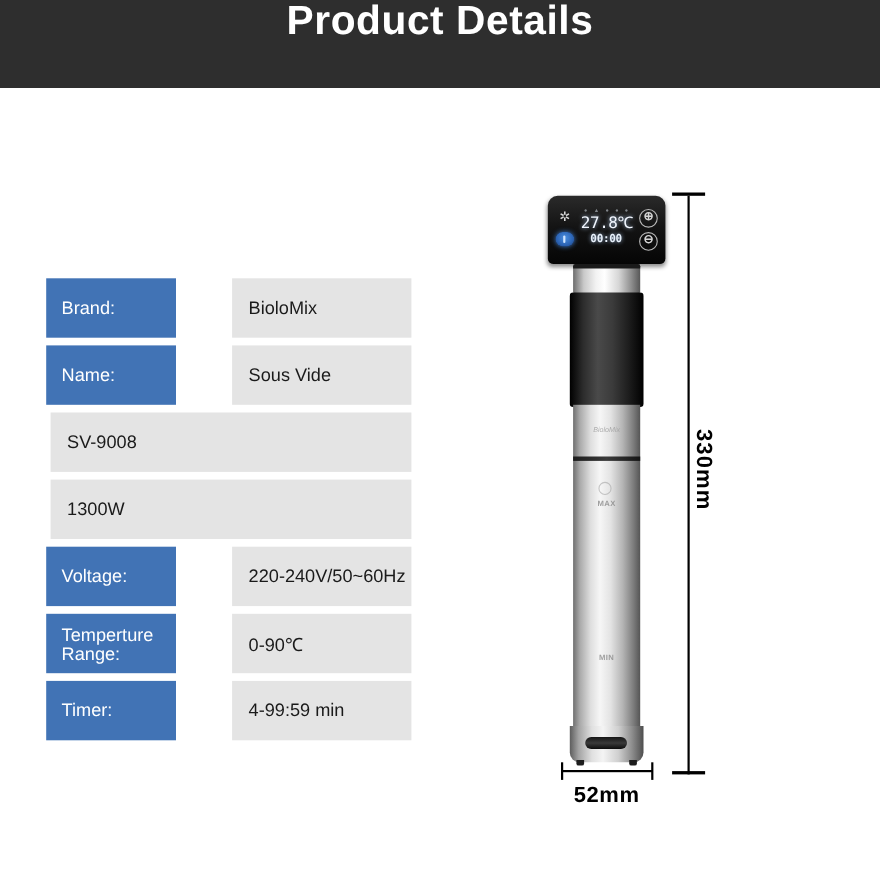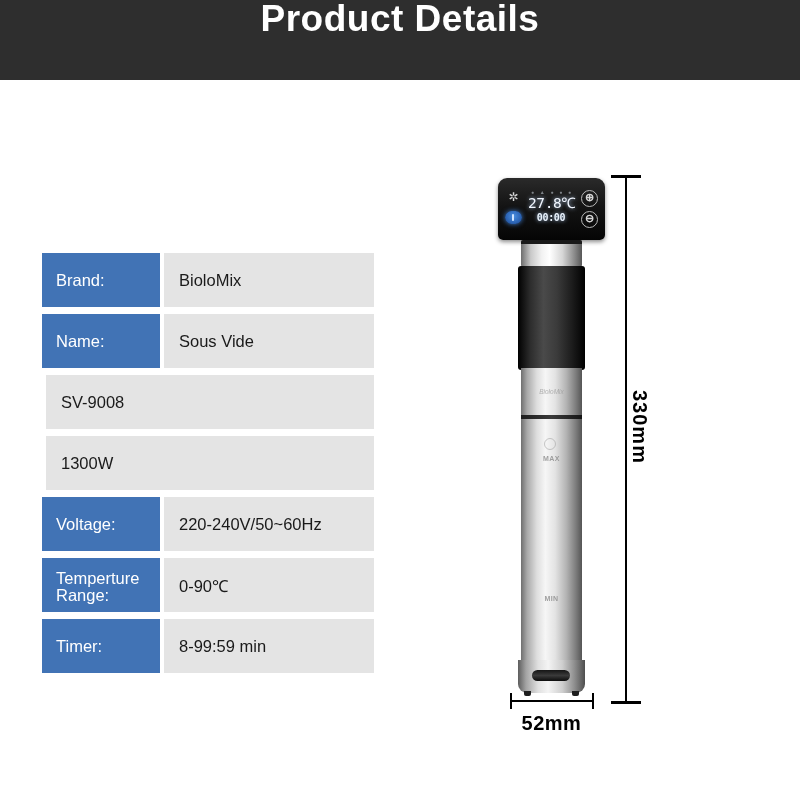--- a/index.html
+++ b/index.html
@@ -39,20 +39,21 @@
   #spec-table {
     position: absolute;
     left: 42px;
     top: 253px;
     width: 332px;
   }
   .spec-row {
     display: flex;
     height: 54px;
     margin-bottom: 7px;
+    gap: 47px;
   }
   .spec-label {
     width: 118px;
     background: #4173b5;
     color: #ffffff;
     font-size: 16.5px;
     display: flex;
     align-items: center;
     padding-left: 14px;
     box-sizing: border-box;
@@ -404,21 +405,21 @@
     <div class="spec-value">220-240V/50~60Hz</div>
   </div>
 
   <div class="spec-row two-line">
     <div class="spec-label">Temperture Range:</div>
     <div class="spec-value">0-90℃</div>
   </div>
 
   <div class="spec-row">
     <div class="spec-label">Timer:</div>
-    <div class="spec-value">8-99:59 min</div>
+    <div class="spec-value">4-99:59 min</div>
   </div>
 
 </div>
 
 <div id="product-figure">
 
   <div id="control-head">
     <div id="panel-gear-icon">✲</div>
     <div id="panel-power-button"></div>
 

